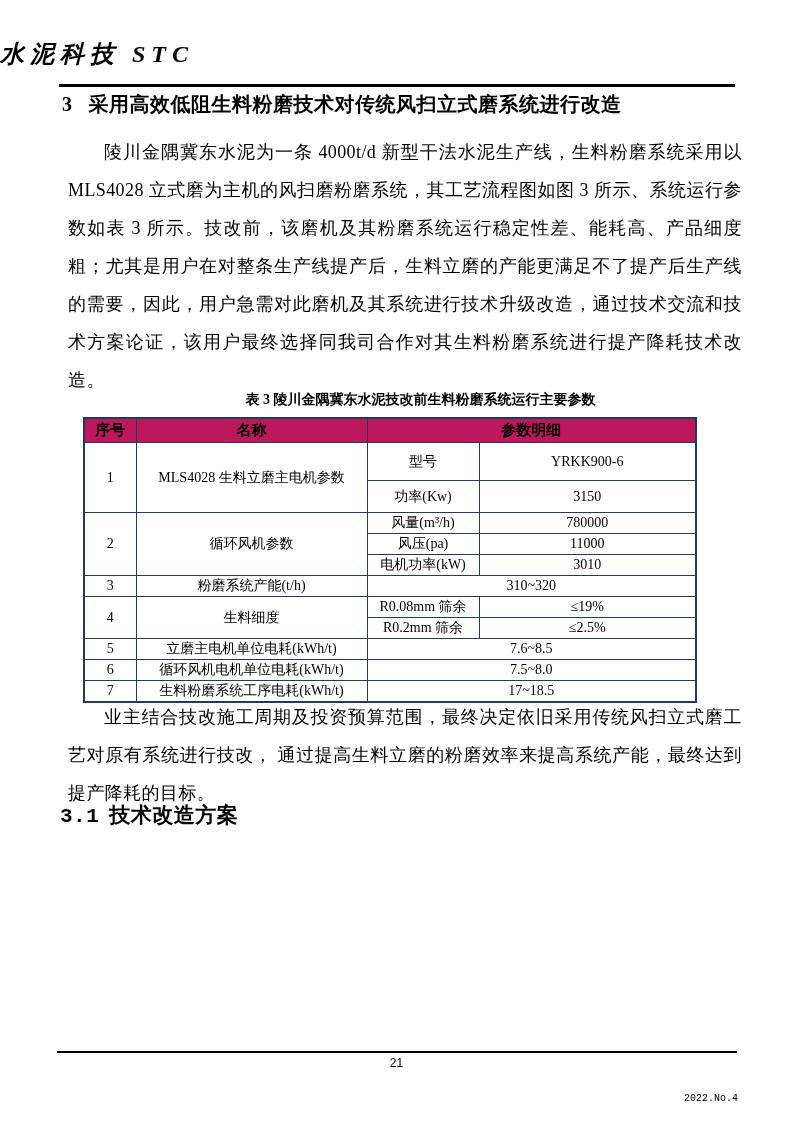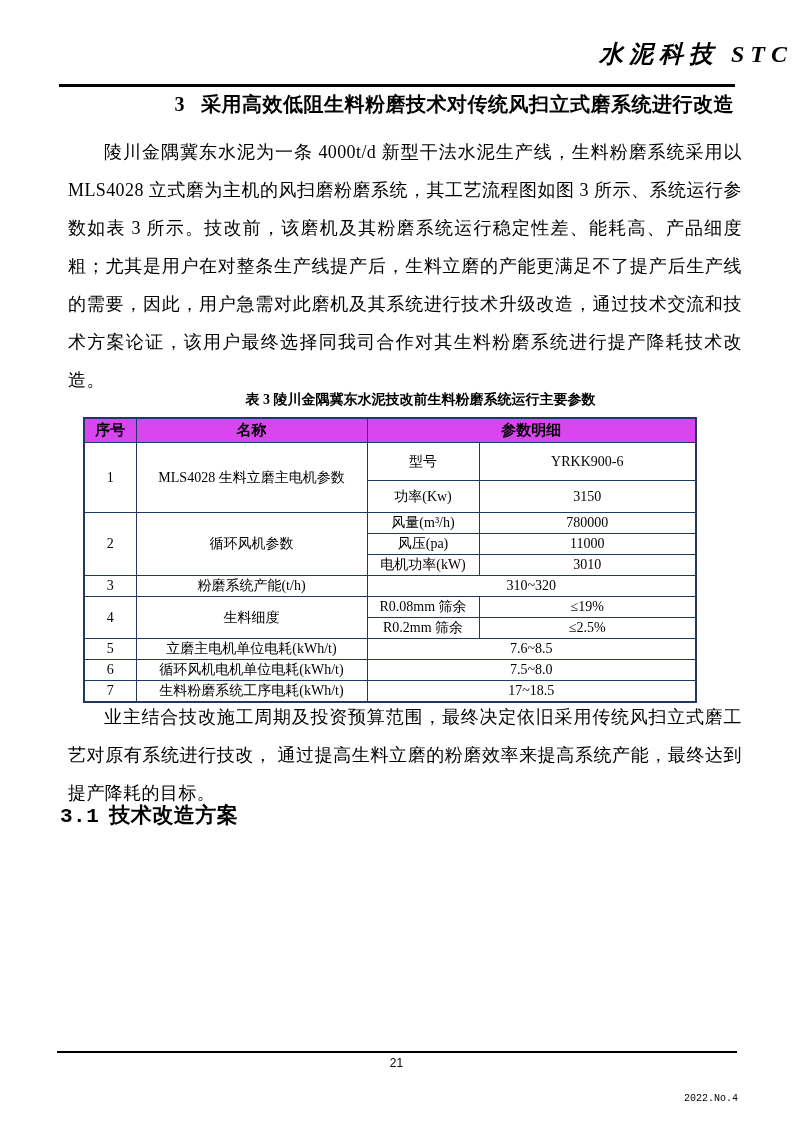--- a/index.html
+++ b/index.html
@@ -8,34 +8,33 @@
     width:793px;height:1122px;
     background:#ffffff;
     margin:0 auto;
     font-family:"Liberation Serif","DejaVu Serif",serif;
     color:#000;
     overflow:hidden;
   }
   
   .journal-title{
     position:absolute;top:38px;left:0;width:100%;
-    text-align:right;
+    text-align:left;
     font-size:24px;font-style:italic;font-weight:700;
     letter-spacing:6px;
   }
   .header-rule{
     position:absolute;top:84px;left:59px;width:676px;height:2.5px;
     background:#000;
   }
   
   .sec-heading{
     position:absolute;top:91px;left:62px;width:672px;
     font-size:20px;font-weight:700;line-height:26px;
     letter-spacing:0.5px;
-    text-align:right;
   }
   .sec-heading .sec-num{margin-right:16px;}
   
   .body-par{
     position:absolute;left:60px;width:674px;
     font-size:18px;line-height:38px;letter-spacing:0.4px;
     text-align:justify;text-justify:inter-ideograph;
     text-indent:2em;margin:8px;
   }
   .par1{top:125px;}
@@ -52,21 +51,21 @@
     border-collapse:collapse;table-layout:fixed;width:612px;
     border:2px solid #1f3864;
     font-size:14px;
   }
   table.ptable th,table.ptable td{
     border:1px solid #1f3864;
     text-align:center;vertical-align:middle;
     padding:0 2px;overflow:hidden;white-space:nowrap;
   }
   table.ptable th{
-    background:#d946ef;font-weight:700;font-size:15px;
+    background:#be185d;font-weight:700;font-size:15px;
     height:23px;
   }
   table.ptable td{height:20px;}
   tr.rh-a td{height:37px;}
   tr.rh-b td{height:31px;}
   col.c1{width:52px;}col.c2{width:231px;}col.c3{width:112px;}col.c4{width:217px;}
   
   .subsec-heading{
     position:absolute;top:801px;left:60px;width:674px;
     font-size:21px;font-weight:700;letter-spacing:0.5px;font-family:Liberation Mono, monospace;

